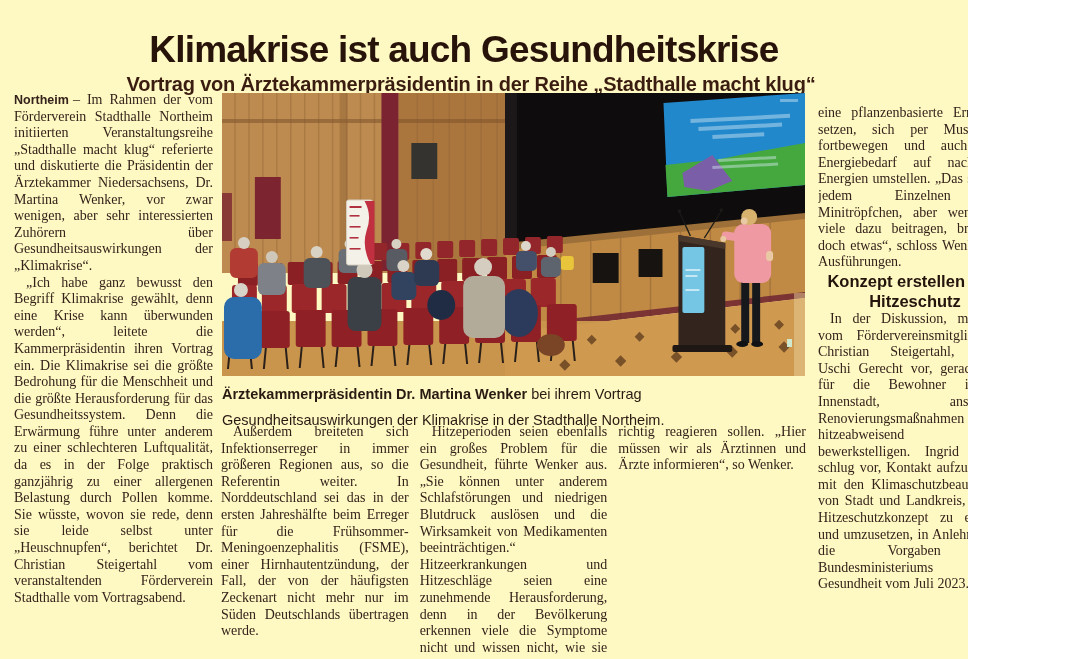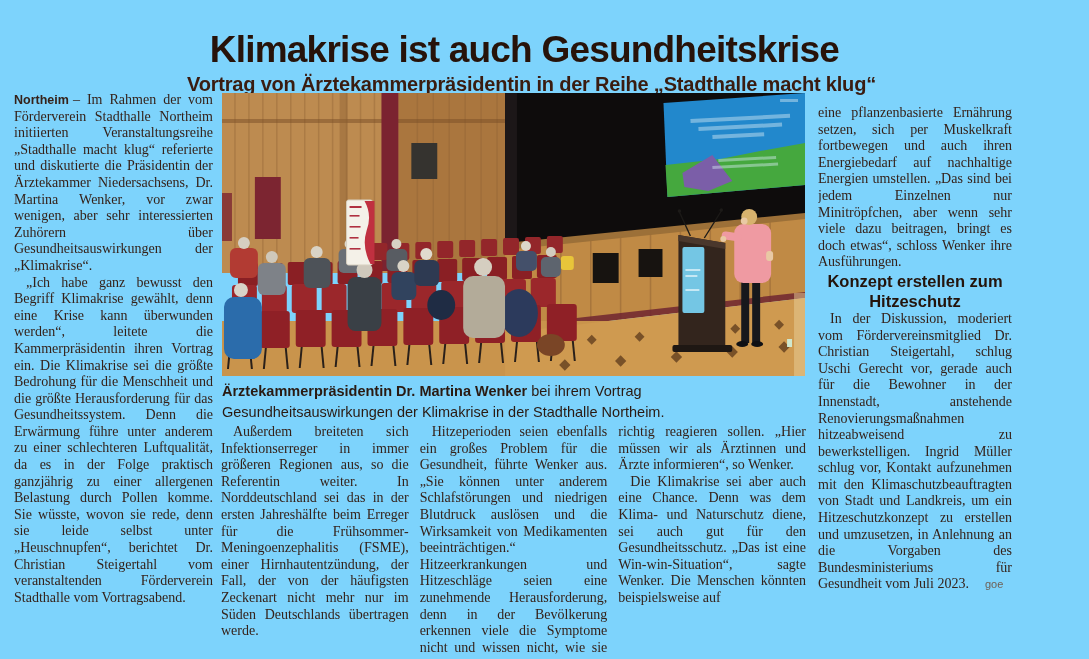--- a/index.html
+++ b/index.html
@@ -1,33 +1,33 @@
 <!DOCTYPE html>
 <html lang="de"><head>
 <meta charset="utf-8">
 <style>
   html,body{margin:0;padding:0;background:#ffffff;}
-  .page{position:relative;width:1089px;height:659px;background:#7dd3fc;overflow:hidden;
+  .page{position:relative;width:968px;height:659px;background:#fef9c3;overflow:hidden;
         font-family:"Liberation Serif", serif;color:#35221a;text-decoration:underline;}
   .headline{position:absolute;left:30px;right:70px;top:4px;text-align:center;
         font-family:"Liberation Sans", sans-serif;font-weight:bold;font-size:37px;
         letter-spacing:-0.8px;color:#27130a;white-space:nowrap;}
   .subheadline{position:absolute;left:44px;right:70px;top:56px;text-align:center;
         font-family:"Liberation Sans", sans-serif;font-weight:bold;font-size:20px;
         letter-spacing:-0.2px;color:#3a1c10;white-space:nowrap;}
   .textcol{ text-align:justify;font-size:14px;line-height:16.6px;hyphens:manual;}
   .textcol p{margin:0;}
   .indent{text-indent:12px;}
   .lead-loc{font-family:"Liberation Sans", sans-serif;font-weight:bold;font-size:12.5px;
         margin-right:4px;}
   .col1{position:absolute;left:14px;top:92px;width:199px;height:567px;overflow:hidden;}
   .photo-wrap{position:absolute;left:222px;top:93px;width:583px;height:283px;overflow:hidden;}
   .photo-wrap svg{display:block;width:100%;height:100%;}
   .caption{position:absolute;left:222px;top:381px;width:583px;
-        font-family:"Liberation Sans", sans-serif;font-size:14.5px;line-height:21px;
+        font-family:"Liberation Sans", sans-serif;font-size:14.5px;line-height:26px;
         color:#2a1a12;margin:0;}
   .cap-bold{font-weight:bold;}
   .credit{position:absolute;right:2px;bottom:2px;font-size:8px;letter-spacing:0.4px;
         color:#6f6156;}
   .midcols{position:absolute;left:221px;top:424px;width:585px;height:235px;overflow:hidden;
         column-count:3;column-gap:11px;column-fill:auto;}
   .col5{position:absolute;left:818px;top:92px;width:194px;height:567px;overflow:hidden;margin-top:13px;}
   .subhead2{font-family:"Liberation Sans", sans-serif;font-weight:bold;font-size:16.5px;
         line-height:20px;text-align:center;text-indent:0;margin:15px 4px 13px 4px;color:#24140c;}
   .byline{font-family:"Liberation Sans", sans-serif;font-size:11px;color:#6f6156;
@@ -289,21 +289,20 @@
         <rect x="546" y="158" width="7" height="10" rx="3" fill="#e9c9a4"></rect>
       </g>
     </svg>
   </div>
 
   <p class="caption"><span class="cap-bold">Ärztekammerpräsidentin Dr. Martina Wenker</span><span> bei ihrem Vortrag Gesundheitsauswirkungen der Klimakrise in der Stadthalle Northeim.</span></p>
 
   <div class="midcols textcol">
     <p class="indent">Außerdem breiteten sich Infektionserreger in immer größeren Regionen aus, so die Referentin weiter. In Norddeutschland sei das in der ersten Jahreshälfte beim Erreger für die Frühsommer-Meningoenzephalitis (FSME), einer Hirnhautentzündung, der Fall, der von der häufigsten Zeckenart nicht mehr nur im Süden Deutschlands übertragen werde.</p>
     <p class="indent">Hitzeperioden seien ebenfalls ein großes Problem für die Gesundheit, führte Wenker aus. „Sie können unter anderem Schlafstörungen und niedrigen Blutdruck auslösen und die Wirksamkeit von Medikamenten beeinträchtigen.“ Hitzeerkrankungen und Hitzeschläge seien eine zunehmende Herausforderung, denn in der Bevölkerung erkennen viele die Symptome nicht und wissen nicht, wie sie richtig reagieren sollen. „Hier müssen wir als Ärztinnen und Ärzte informieren“, so Wenker.</p>
-    <p class="indent">Die Klimakrise sei aber auch eine Chance. Denn was dem Klima- und Naturschutz diene, sei auch gut für den Gesundheitsschutz. „Das ist eine Win-win-Situation“, sagte Wenker. Die Menschen könnten beispielsweise auf</p>
   </div>
 
   <div class="col5 textcol">
     <p>eine pflanzenbasierte Ernährung setzen, sich per Muskelkraft fortbewegen und auch ihren Energiebedarf auf nachhaltige Energien umstellen. „Das sind bei jedem Einzelnen nur Minitröpfchen, aber wenn sehr viele dazu beitragen, bringt es doch etwas“, schloss Wenker ihre Ausführungen.</p>
     <p class="subhead2">Konzept erstellen zum Hitzeschutz</p>
     <p class="indent"><span>In der Diskussion, moderiert vom Fördervereinsmitglied Dr. Christian Steigertahl, schlug Uschi Gerecht vor, gerade auch für die Bewohner in der Innenstadt, anstehende Renovierungsmaßnahmen hitzeabweisend zu bewerkstelligen. Ingrid Müller schlug vor, Kontakt aufzunehmen mit den Klimaschutzbeauftragten von Stadt und Landkreis, um ein Hitzeschutzkonzept zu erstellen und umzusetzen, in Anlehnung an die Vorgaben des Bundesministeriums für Gesundheit vom Juli 2023.</span><span class="byline">goe</span></p>
   </div>
 
 </div>
 

